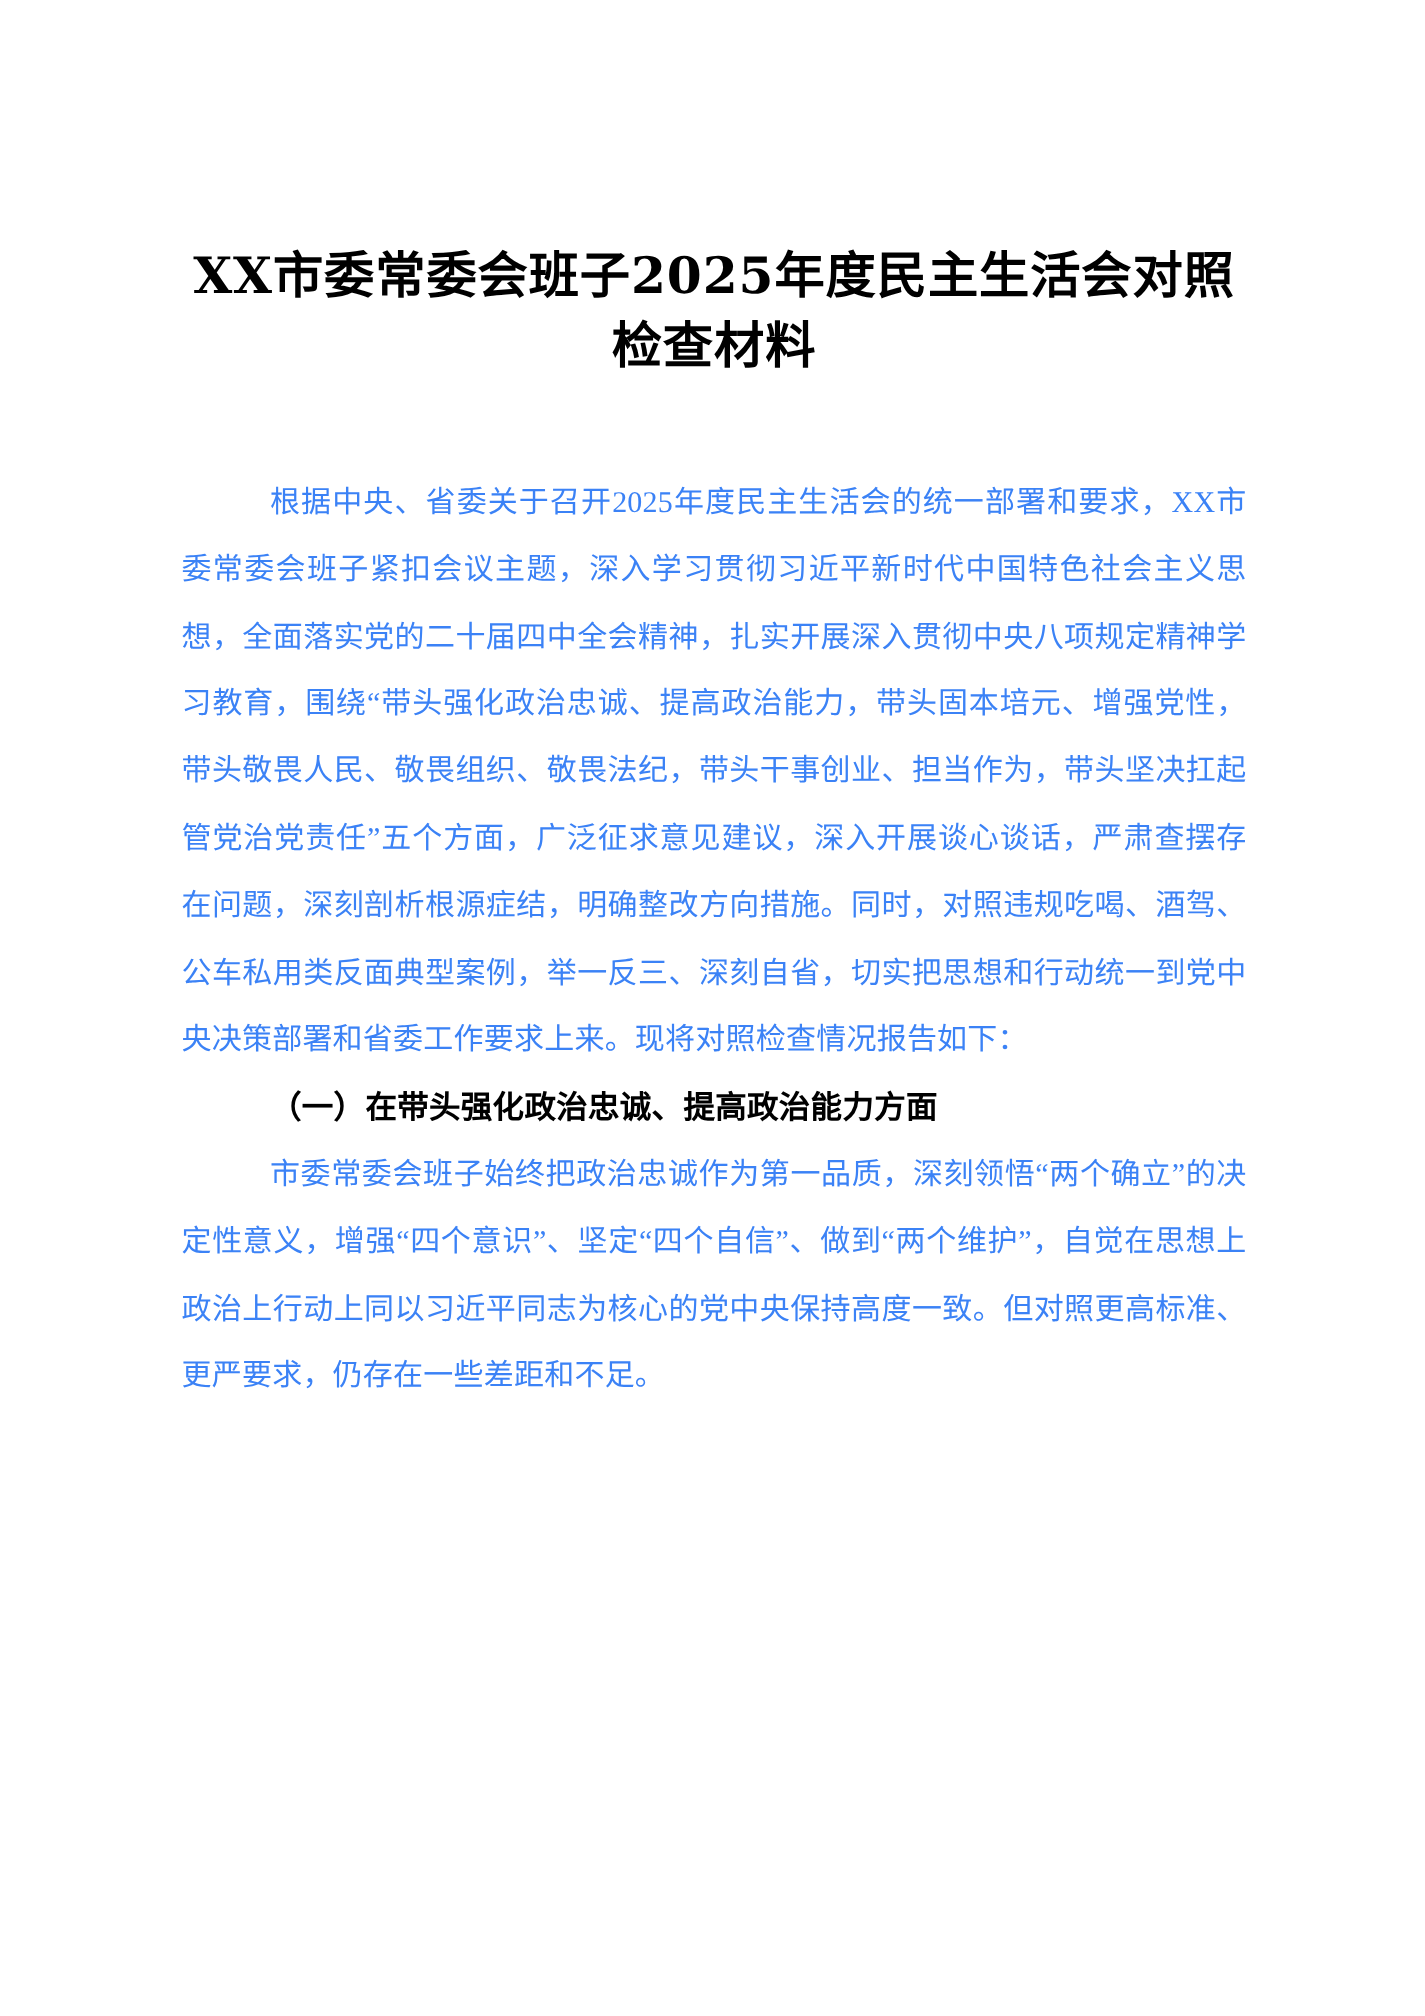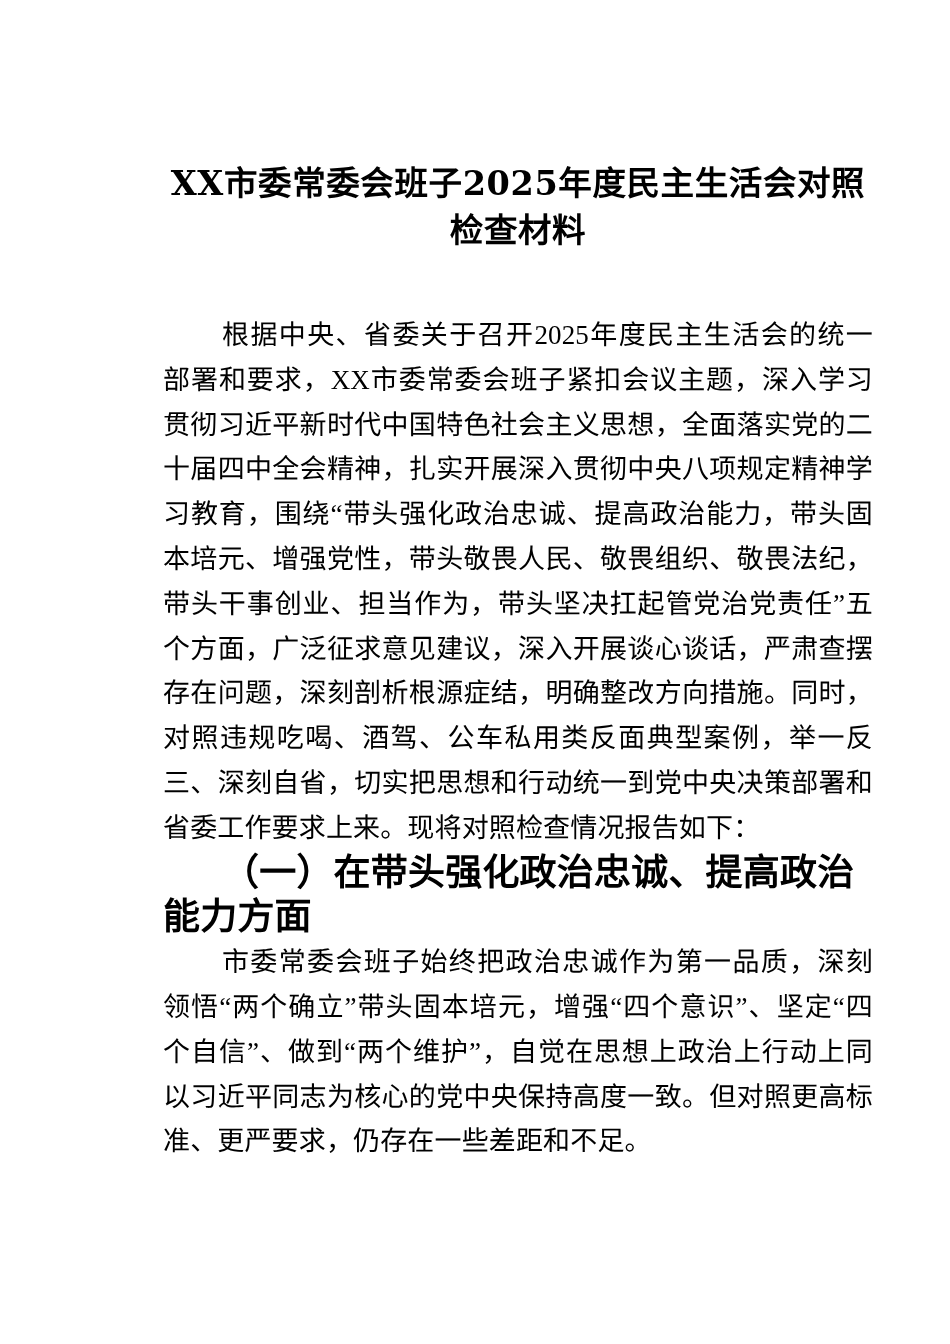--- a/index.html
+++ b/index.html
@@ -17,21 +17,20 @@
     color: #000000;
     -webkit-font-smoothing: antialiased;
   }
 
   .page {
     position: relative;
     width: 794px;
     height: 1344px;
     background: #ffffff;
     box-sizing: border-box;
-    margin-left: 42px;
   }
 
   .content {
     position: absolute;
     left: 121px;
     top: 160px;
     width: 710px;
   }
 
   
@@ -48,49 +47,49 @@
   }
 
   
   .title-gap {
     height: 59px;
   }
 
   
   .body-text {
     font-family: "Liberation Serif", "DejaVu Serif", serif;
-    font-size: 27px;
+    font-size: 20px;
     line-height: 44.8px;
     text-align: justify;
     text-align-last: left;
     text-justify: inter-character;
     text-indent: 59px;
     margin: 0;
     letter-spacing: 0.15px;
-    color: #000000;
+    color: #3b82f6;
     word-break: break-all;
   }
 
   
   .heading-1 {
     font-family: "DejaVu Sans", "Liberation Sans", sans-serif;
     font-size: 29.5px;
     line-height: 44.8px;
     font-weight: 700;
     text-indent: 59px;
     text-align: left;
     margin: 0;
     letter-spacing: 0.2px;
     color: #000000;
   }
 
   
   .heading-2 {
     font-family: "Liberation Serif", "DejaVu Serif", serif;
-    font-size: 37px;
+    font-size: 21px;
     line-height: 44.8px;
     font-weight: 700;
     text-indent: 59px;
     text-align: left;
     margin: 0;
     letter-spacing: 0.2px;
     color: #000000;
   }
 </style>
 </head>
@@ -104,16 +103,16 @@
       <span>检查材料</span>
     </h1>
 
     <div class="title-gap"></div>
 
     <p class="body-text">根据中央、省委关于召开2025年度民主生活会的统一部署和要求，XX市委常委会班子紧扣会议主题，深入学习贯彻习近平新时代中国特色社会主义思想，全面落实党的二十届四中全会精神，扎实开展深入贯彻中央八项规定精神学习教育，围绕“带头强化政治忠诚、提高政治能力，带头固本培元、增强党性，带头敬畏人民、敬畏组织、敬畏法纪，带头干事创业、担当作为，带头坚决扛起管党治党责任”五个方面，广泛征求意见建议，深入开展谈心谈话，严肃查摆存在问题，深刻剖析根源症结，明确整改方向措施。同时，对照违规吃喝、酒驾、公车私用类反面典型案例，举一反三、深刻自省，切实把思想和行动统一到党中央决策部署和省委工作要求上来。现将对照检查情况报告如下：</p>
 
 
     <p class="heading-2">（一）在带头强化政治忠诚、提高政治能力方面</p>
 
-    <p class="body-text">市委常委会班子始终把政治忠诚作为第一品质，深刻领悟“两个确立”带头固本培元，增强“四个意识”、坚定“四个自信”、做到“两个维护”，自觉在思想上政治上行动上同以习近平同志为核心的党中央保持高度一致。但对照更高标准、更严要求，仍存在一些差距和不足。</p>
+    <p class="body-text">市委常委会班子始终把政治忠诚作为第一品质，深刻领悟“两个确立”的决定性意义，增强“四个意识”、坚定“四个自信”、做到“两个维护”，自觉在思想上政治上行动上同以习近平同志为核心的党中央保持高度一致。但对照更高标准、更严要求，仍存在一些差距和不足。</p>
 
   </div>
 </div>
 
 </body></html>

